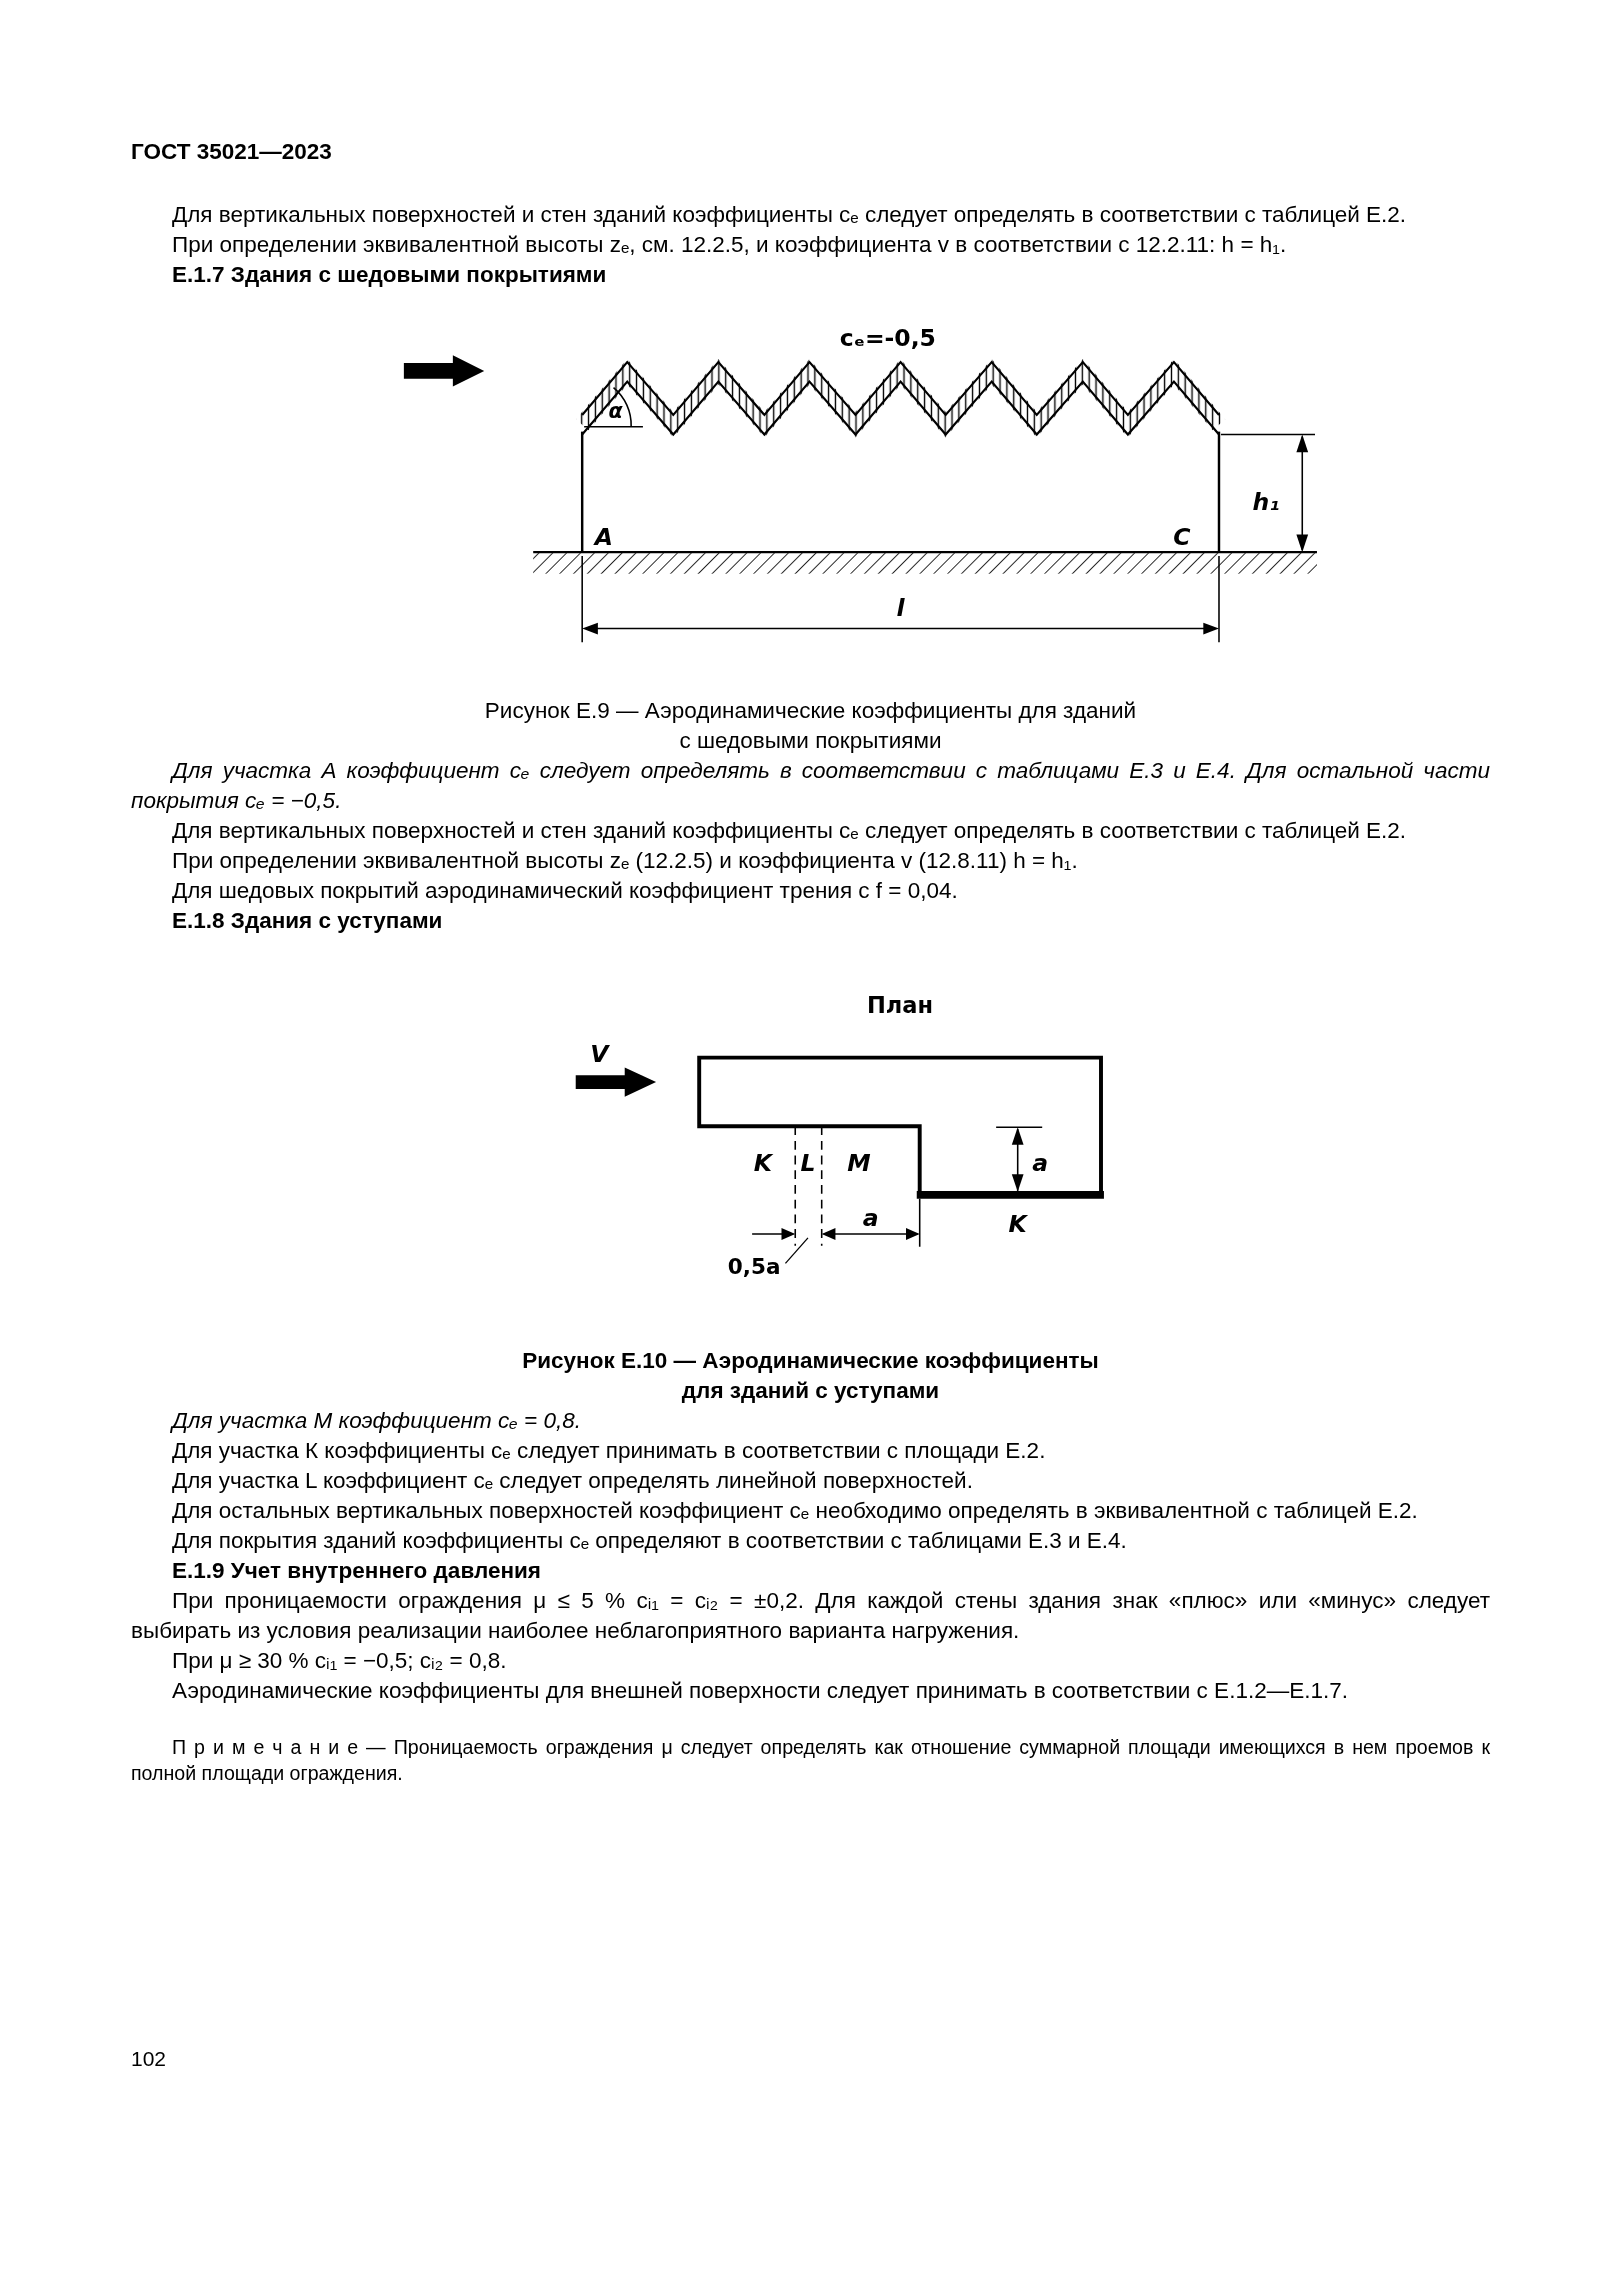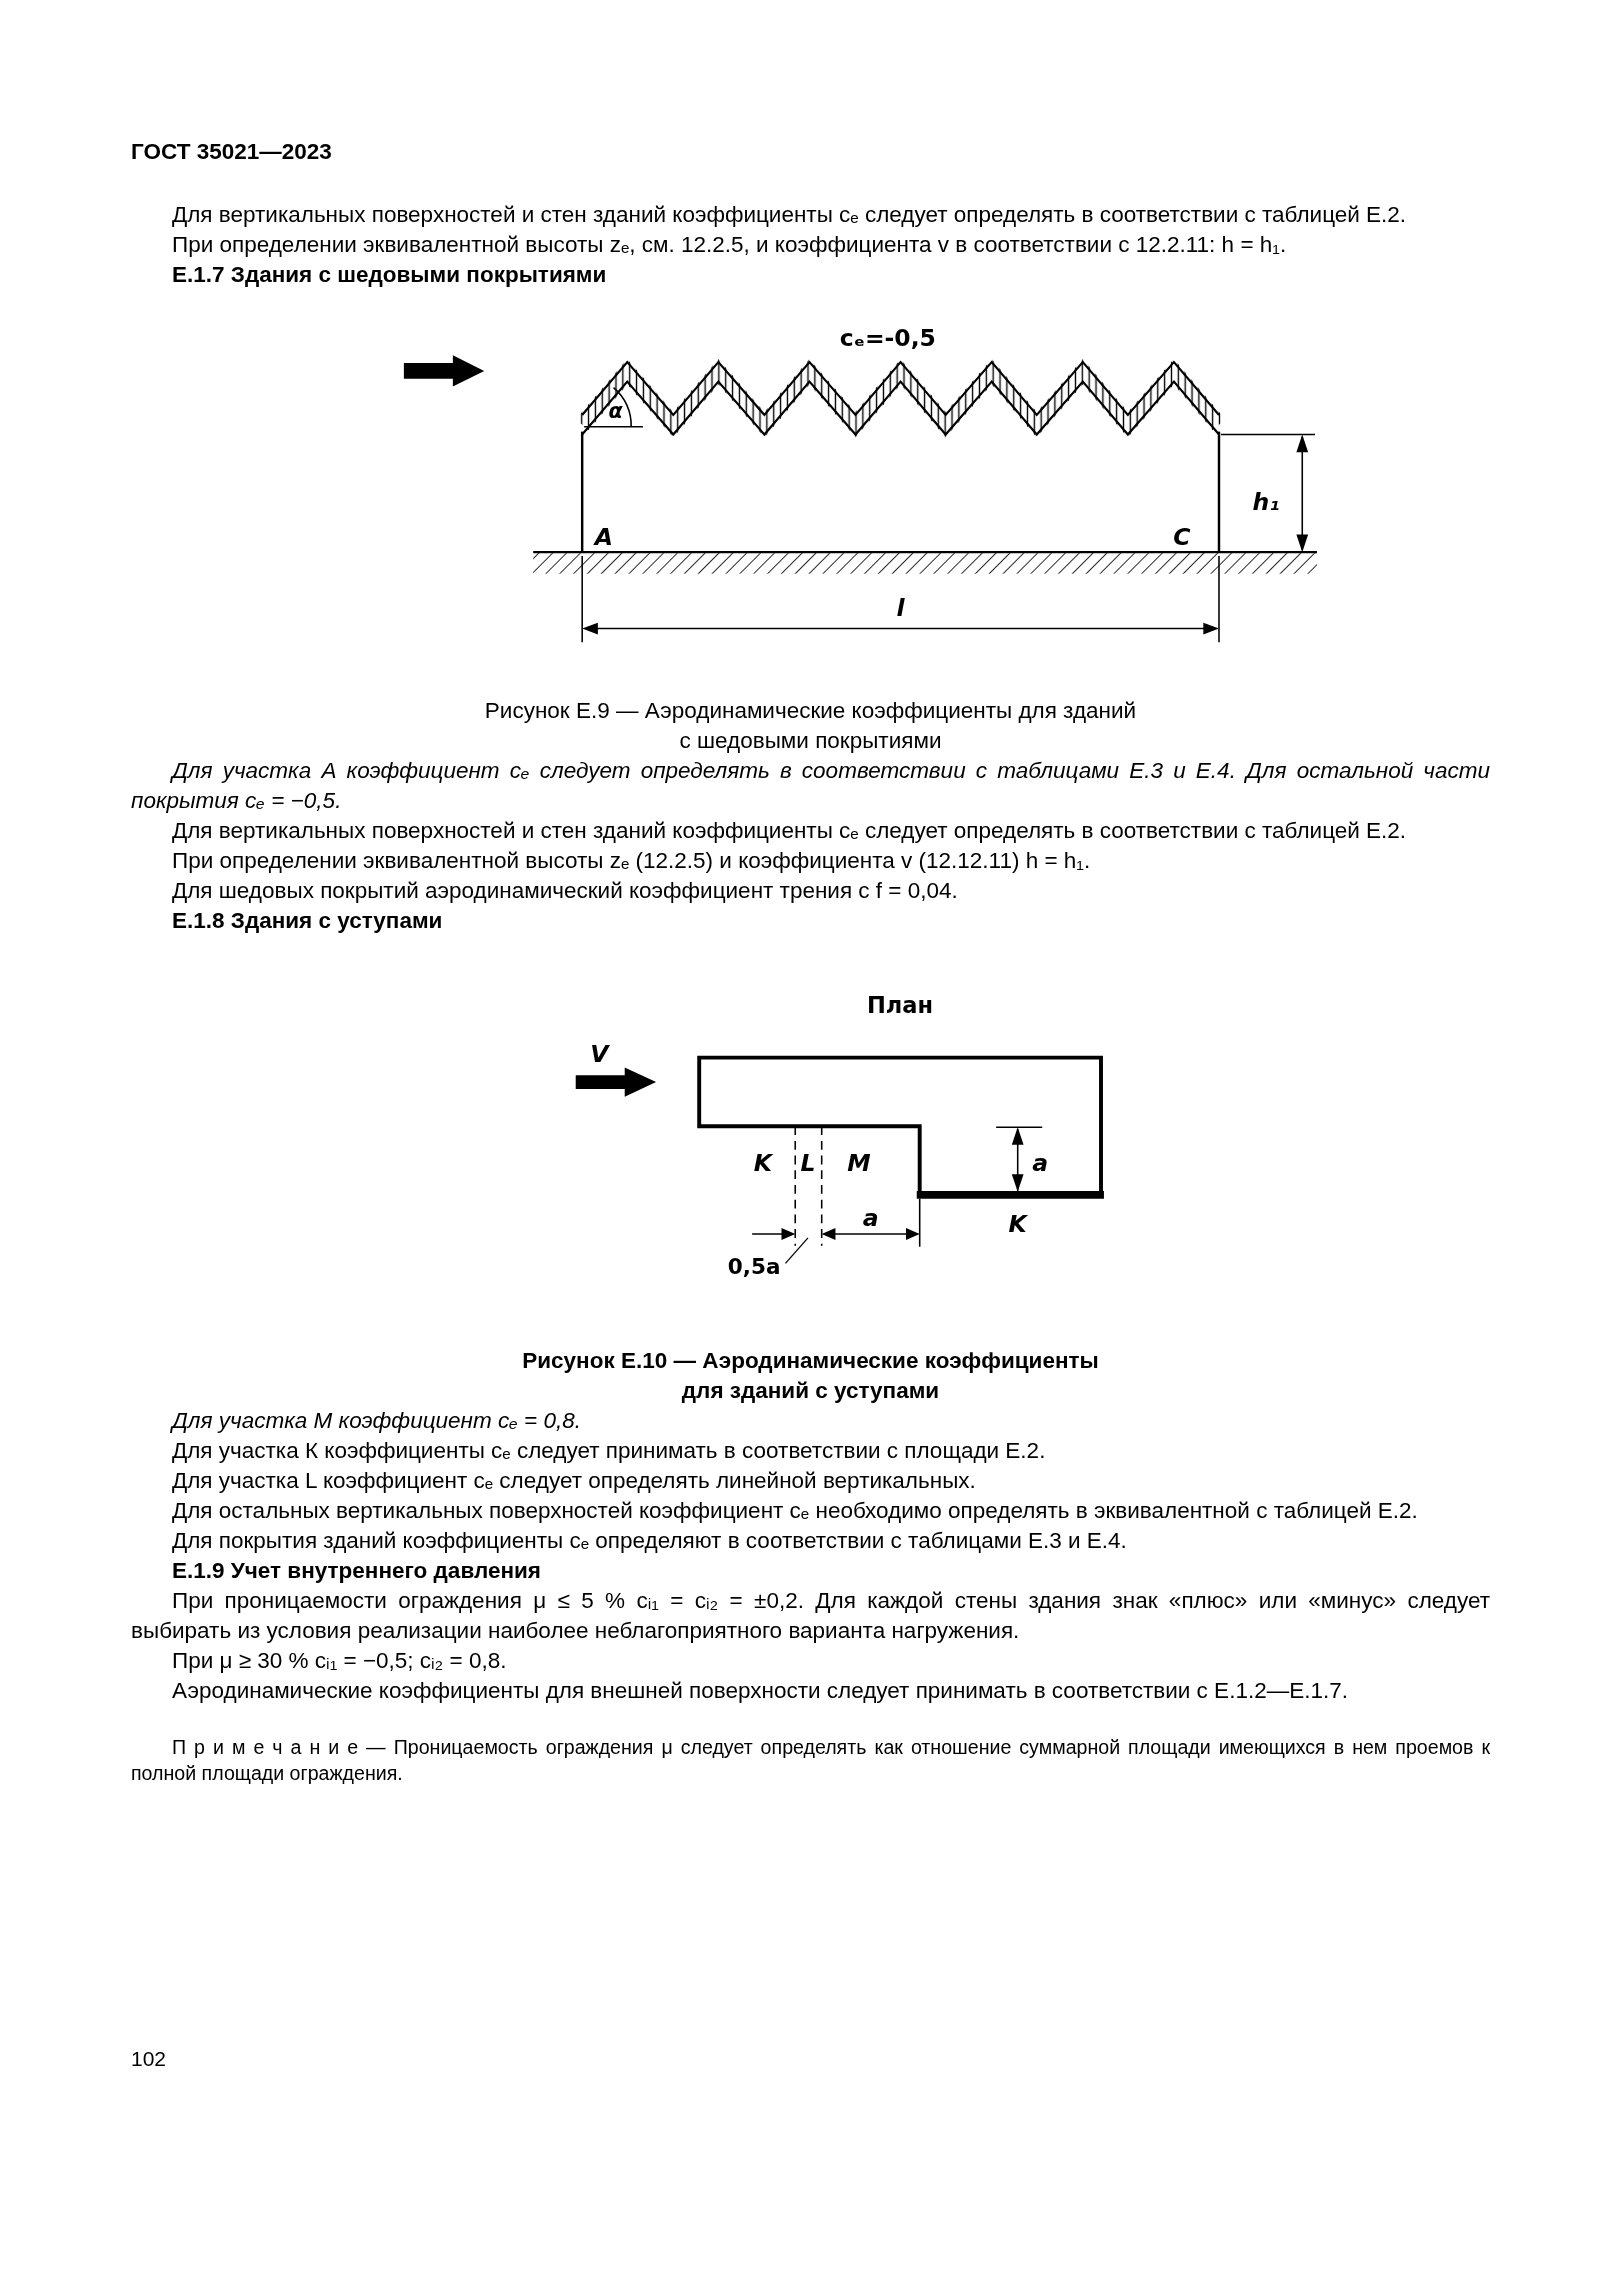--- a/index.html
+++ b/index.html
@@ -106,21 +106,21 @@
     </svg>
   </div>
 
   <div class="caption caption-e9">
     <div>Рисунок Е.9 — Аэродинамические коэффициенты для зданий</div>
     <div>с шедовыми покрытиями</div>
   </div>
 
   <p class="body after-fig">Для участка А коэффициент cₑ следует определять в соответствии с таблицами Е.3 и Е.4. Для остальной части покрытия cₑ = −0,5.</p>
   <p class="body">Для вертикальных поверхностей и стен зданий коэффициенты cₑ следует определять в соответствии с таблицей Е.2.</p>
-  <p class="body">При определении эквивалентной высоты zₑ (12.2.5) и коэффициента v (12.12.11) h = h₁.</p>
+  <p class="body">При определении эквивалентной высоты zₑ (12.2.5) и коэффициента v (12.8.11) h = h₁.</p>
   <p class="body">Для шедовых покрытий аэродинамический коэффициент трения c f = 0,04.</p>
   <p class="heading">Е.1.8 Здания с уступами</p>
 
   <div class="figure fig-e10">
     <svg width="588" height="294" viewBox="0 0 600 300" style="font-size:23px">
 
       <text class="svg-label-plain" x="345" y="24" text-anchor="middle">План</text>
 
       <text class="svg-label" x="38" y="74" text-anchor="middle">V</text>
       <polygon points="14,88 64,88 64,80 96,95 64,110 64,102 14,102" fill="#000"></polygon>
@@ -164,21 +164,21 @@
     </svg>
   </div>
 
   <div class="caption caption-e10">
     <div>Рисунок Е.10 — Аэродинамические коэффициенты</div>
     <div>для зданий с уступами</div>
   </div>
 
   <p class="body after-fig">Для участка М коэффициент cₑ = 0,8.</p>
   <p class="body">Для участка К коэффициенты cₑ следует принимать в соответствии с площади Е.2.</p>
-  <p class="body">Для участка L коэффициент cₑ следует определять линейной вертикальных.</p>
+  <p class="body">Для участка L коэффициент cₑ следует определять линейной поверхностей.</p>
   <p class="body">Для остальных вертикальных поверхностей коэффициент cₑ необходимо определять в эквивалентной с таблицей Е.2.</p>
   <p class="body">Для покрытия зданий коэффициенты cₑ определяют в соответствии с таблицами Е.3 и Е.4.</p>
 
   <p class="heading">Е.1.9 Учет внутреннего давления</p>
   <p class="body">При проницаемости ограждения μ ≤ 5 % cᵢ₁ = cᵢ₂ = ±0,2. Для каждой стены здания знак «плюс» или «минус» следует выбирать из условия реализации наиболее неблагоприятного варианта нагружения.</p>
   <p class="body">При μ ≥ 30 % cᵢ₁ = −0,5; cᵢ₂ = 0,8.</p>
   <p class="body">Аэродинамические коэффициенты для внешней поверхности следует принимать в соответствии с Е.1.2—Е.1.7.</p>
 
   <p class="note">П р и м е ч а н и е — Проницаемость ограждения μ следует определять как отношение суммарной площади имеющихся в нем проемов к полной площади ограждения.</p>
 

